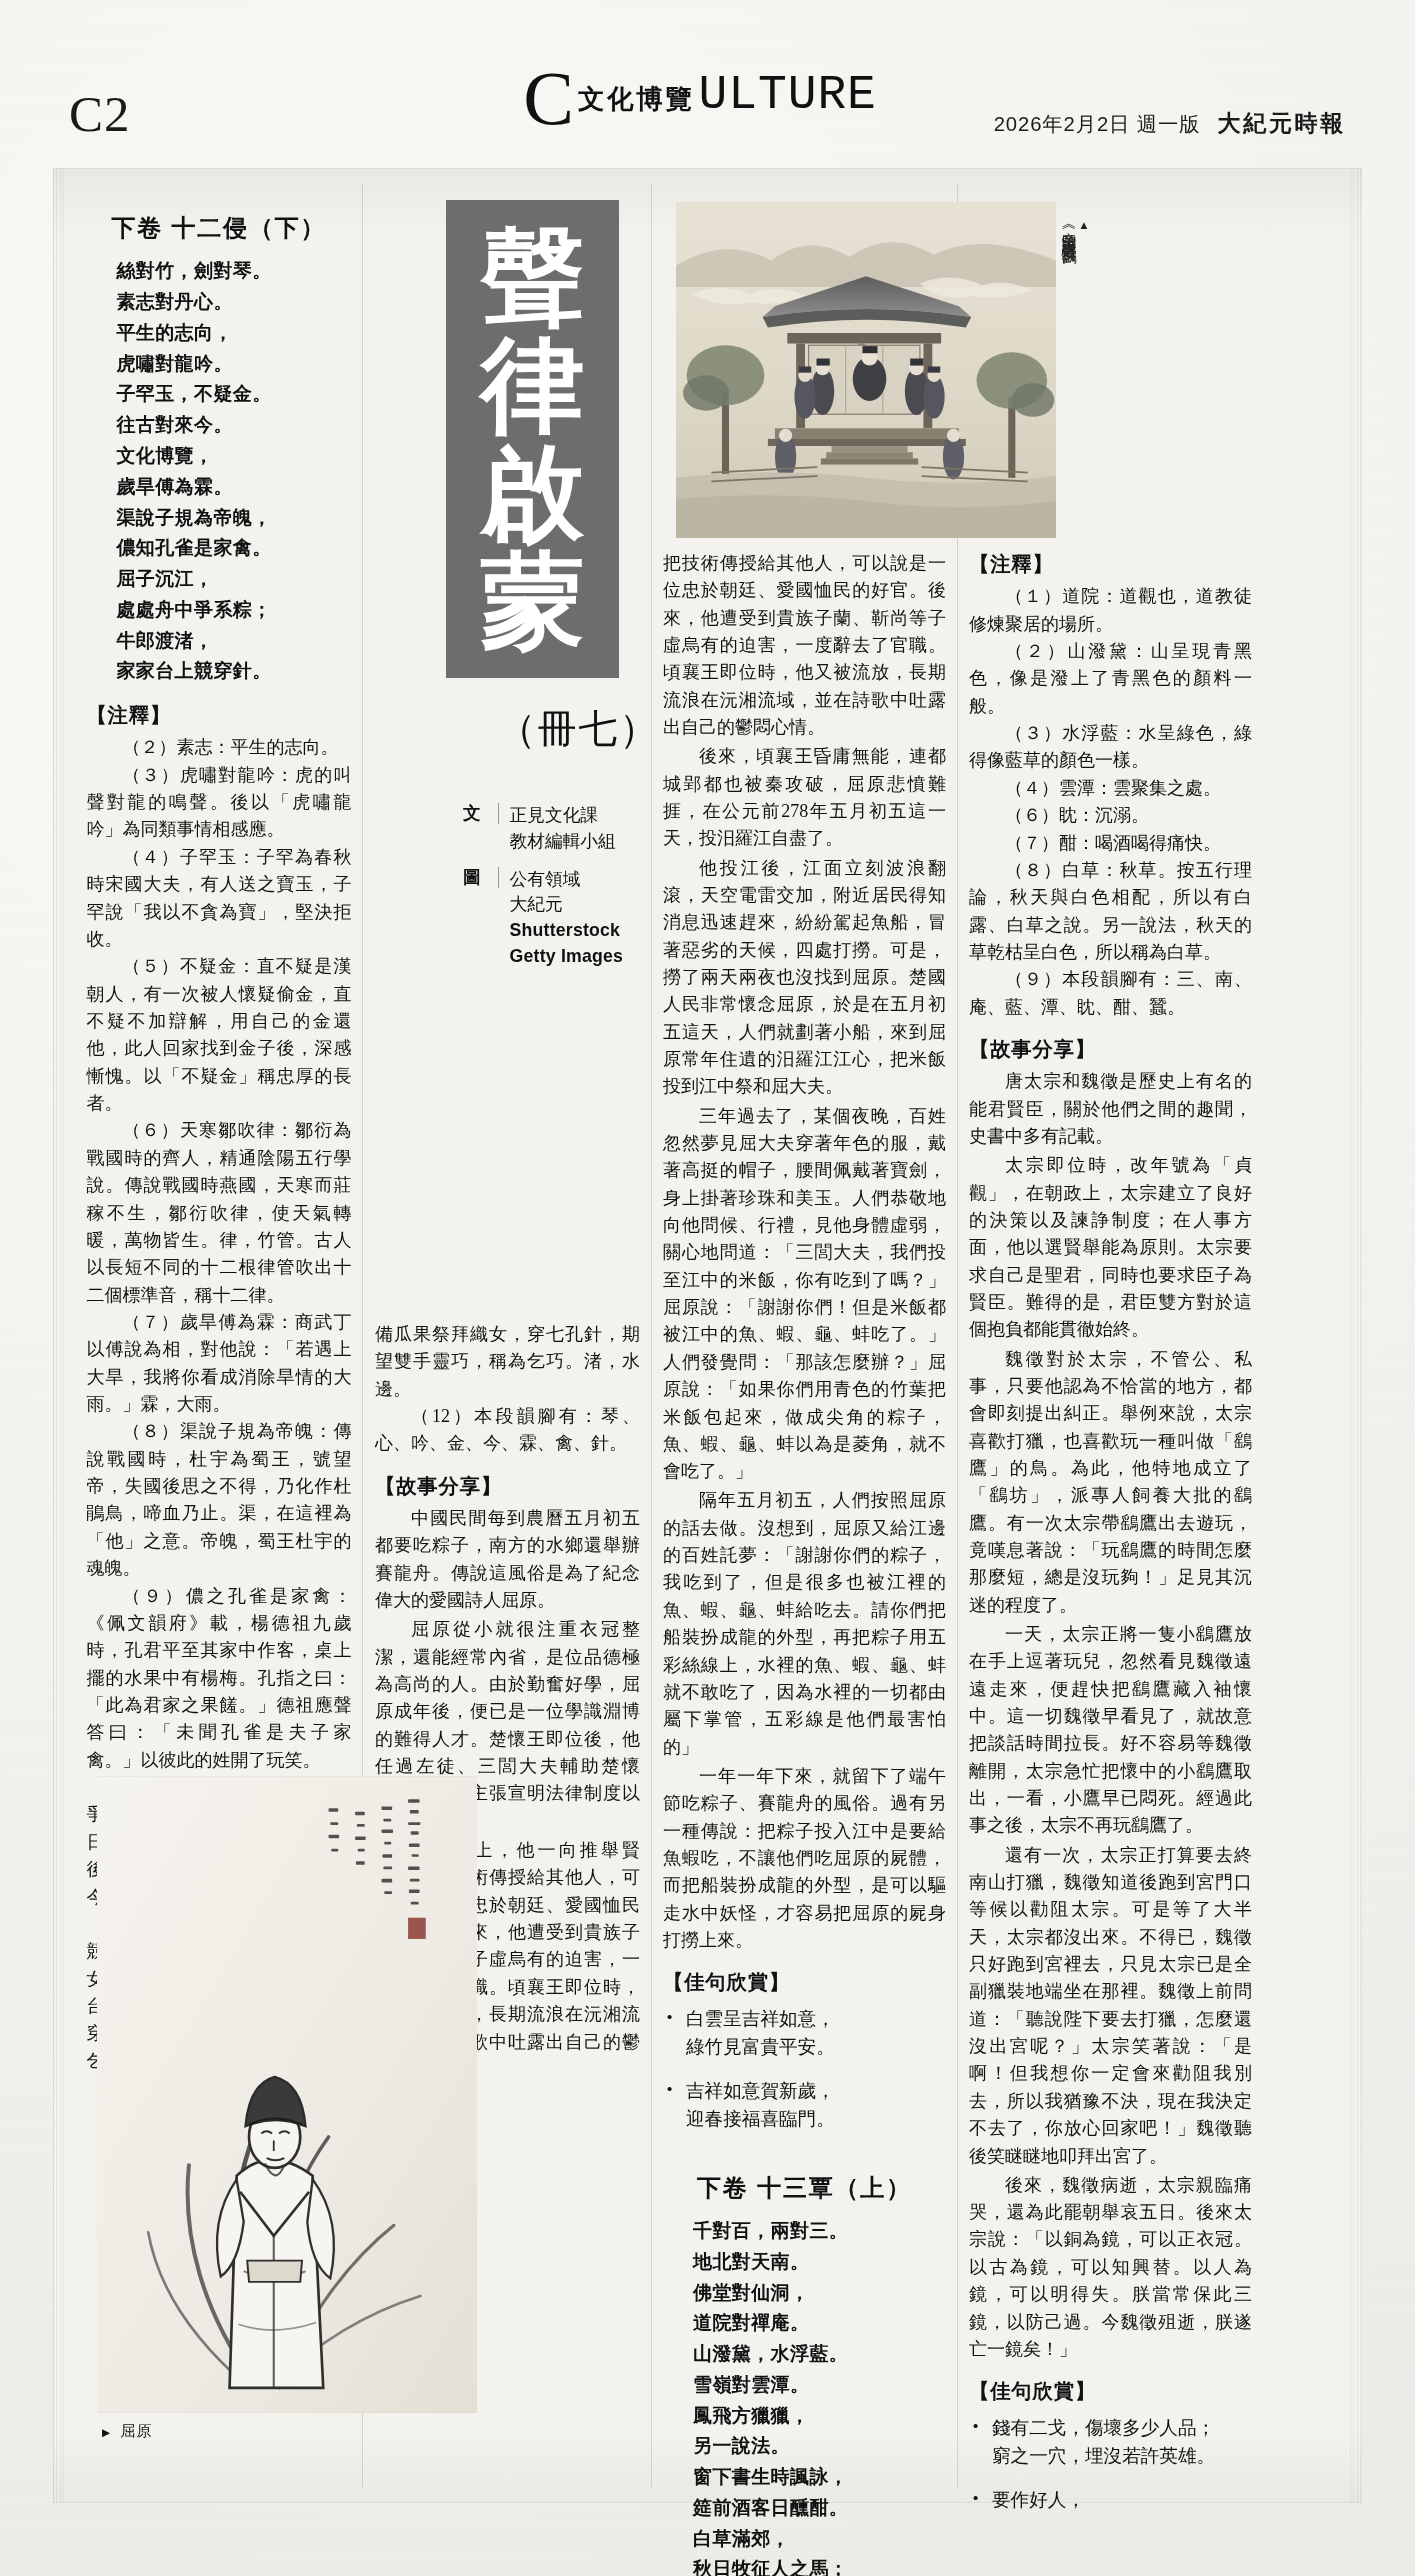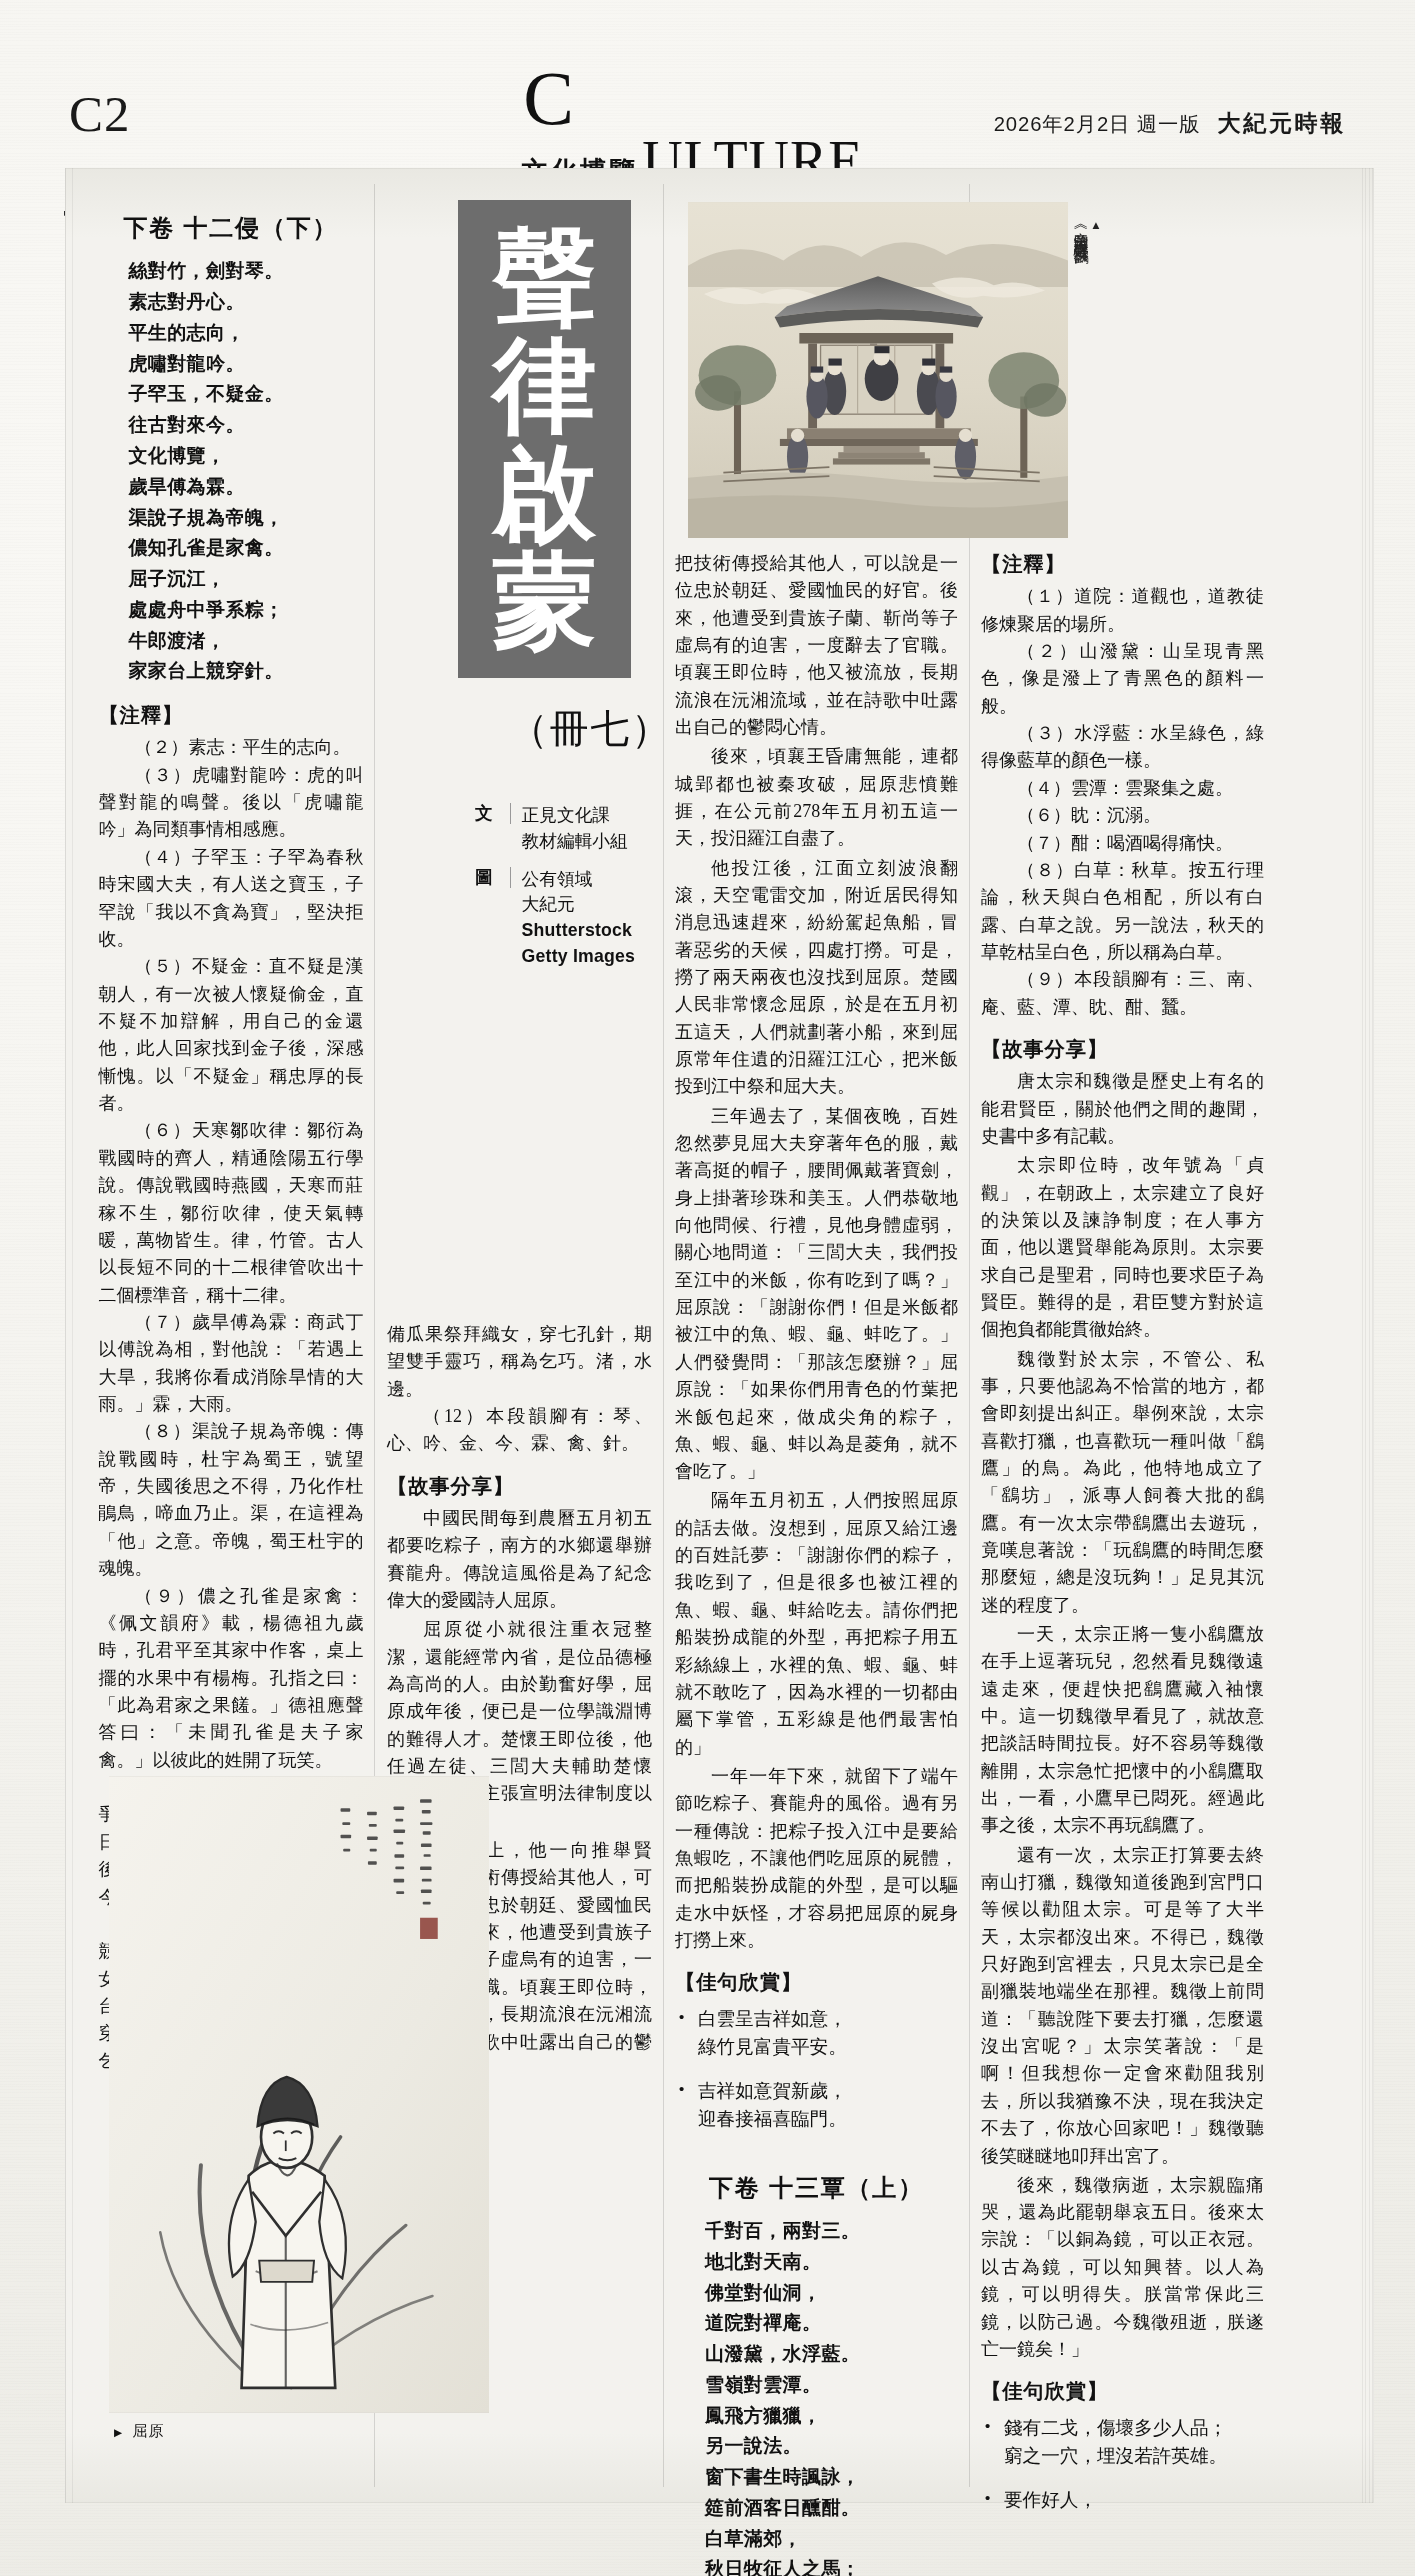--- a/index.html
+++ b/index.html
@@ -29,33 +29,33 @@
     text-align:left;width:372px;
   }
   .mast-c-glyph{
     font-family:"Liberation Serif","DejaVu Serif",serif;
     font-size:76px;line-height:.82;display:inline-block;vertical-align:top;
     margin-left:1.8px;
   }
   .mast-stack{display:inline-block;vertical-align:top;margin-top:3.5px;}
   .mast-cn{font-size:26.5px;font-weight:700;letter-spacing:2.7px;line-height:1.05;}
   .mast-en{
-    font-family:Liberation Serif, serif;
-    font-size:56px;letter-spacing:0.9px;line-height:1;margin-top:9px;
+    font-family:Liberation Mono, monospace;
+    font-size:48px;letter-spacing:0.9px;line-height:1;margin-top:9px;
   }
   .mast-date{
     position:absolute;right:69px;top:46px;
     font-size:20.3px;letter-spacing:0.9px;color:#1a1a1a;white-space:nowrap;
   }
   .mast-brand{font-weight:700;font-size:23px;letter-spacing:2.7px;margin-left:10.6px;}
   .mast-rule{position:absolute;left:64px;right:64px;top:149px;height:3.5px;background:#2b2b2b;}
   .mast-rule:after{content:"";position:absolute;left:0;right:0;top:4.4px;height:0.9px;background:#6a6a6a;}
 
   
-  .frame{position:absolute;left:65px;top:168px;width:1309px;height:2335px;}
+  .frame{position:absolute;left:53px;top:168px;width:1309px;height:2335px;}
   .frame-edge{
     position:absolute;inset:0;
     background:linear-gradient(180deg,#e9e8e2,#f3f2ee 3%,#f3f2ee 97%,#e9e8e2);
     box-shadow:inset 0 0 0 0.9px rgba(0,0,0,.05);
   }
   .frame-edge:before,.frame-edge:after{
     content:"";position:absolute;top:0;bottom:0;width:12.4px;
     background:repeating-linear-gradient(90deg,rgba(0,0,0,.06) 0 0.9px,transparent 0.9px 3.5px);
   }
   .frame-edge:before{left:0;}

